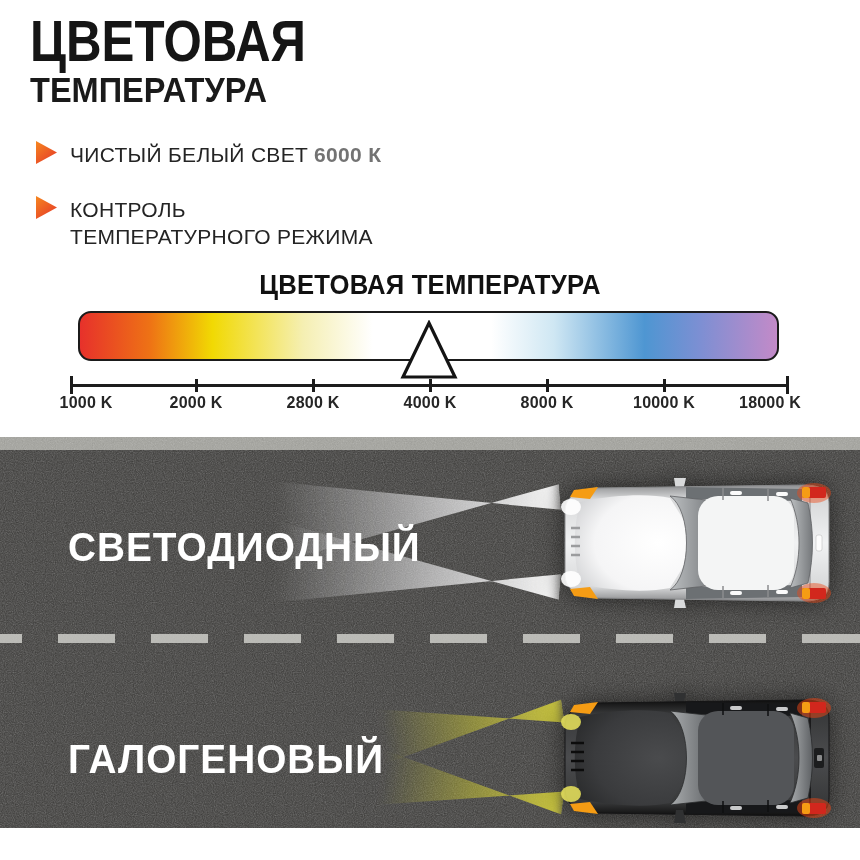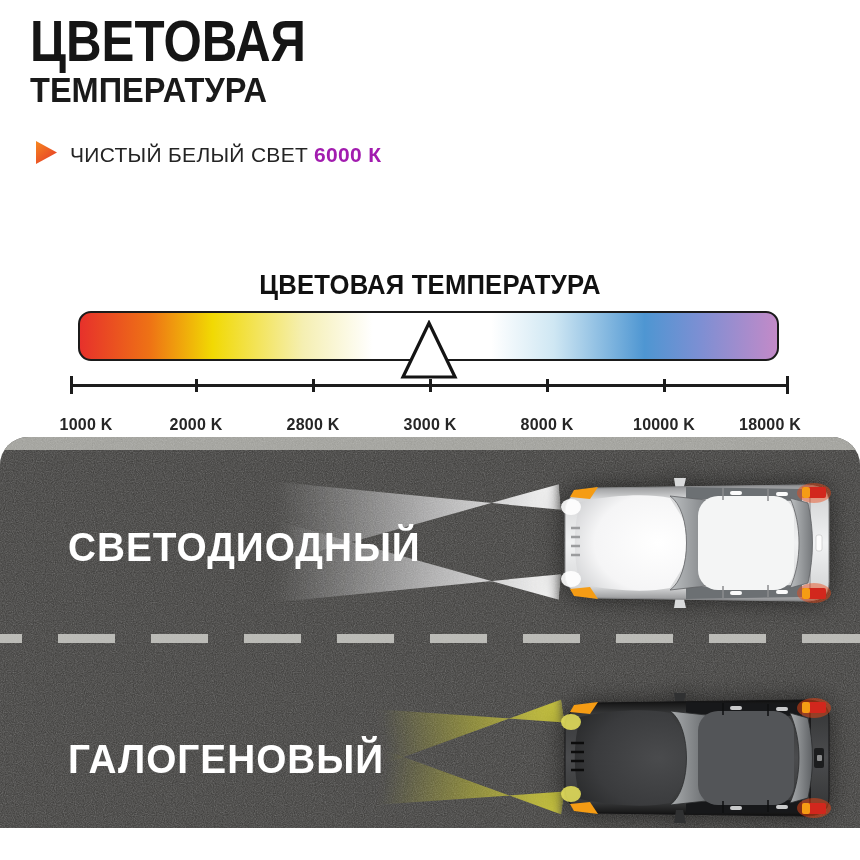--- a/index.html
+++ b/index.html
@@ -12,21 +12,21 @@
   .h2{position:absolute;left:30px;top:72px;font-size:35px;font-weight:700;line-height:1;
       transform:scaleX(.93);transform-origin:left top;color:#1a1a1a;white-space:nowrap;}
 
   .feature{position:absolute;left:36px;display:flex;gap:13px;align-items:flex-start;}
   .feature.f1{top:142px;}
   .feature.f2{top:197px;}
   .arrow-icon{flex:0 0 auto;width:21px;height:23px;margin-top:-1px;
       clip-path:polygon(0 0,100% 50%,0 100%);
       background:linear-gradient(140deg,var(--accent-orange,#f6871f),var(--accent-red,#e4342a));}
   .feature-text{font-size:21px;font-weight:500;letter-spacing:.3px;line-height:1.28;max-width:320px;color:#242424;}
-  .feature-value{font-weight:700;color:#a21caf;margin-left:6px;}
+  .feature-value{font-weight:700;color:#737373;margin-left:6px;}
 
   
   .scale-title{position:absolute;left:430px;top:270px;transform:translateX(-50%) scaleX(.95);
       font-size:27px;font-weight:700;color:#111;white-space:nowrap;letter-spacing:.2px;}
   .grad-bar{position:absolute;left:78px;top:311px;width:697px;height:46px;
       border:2.5px solid #1b1b1b;border-radius:13px;
       background:linear-gradient(to right,
         var(--grad-red,#e7312b) 0%,
         var(--grad-orange,#ee7215) 10%,
         var(--grad-yellow,#f1d903) 19%,
@@ -35,25 +35,25 @@
         var(--grad-white,#ffffff) 59%,
         var(--grad-paleblue,#cfe7f3) 68%,
         var(--grad-blue,#4e96d2) 81%,
         var(--grad-violet,#7d8fd3) 89%,
         var(--grad-purple,#c38ac8) 100%);}
   .marker{position:absolute;left:399px;top:320px;z-index:3;}
   .axis-line{position:absolute;left:72px;top:384px;width:716px;height:3px;background:#1c1c1c;}
   .tick{position:absolute;width:3px;background:#1c1c1c;}
   .tick.end{top:376px;height:18px;}
   .tick.mid{top:379px;height:13px;}
-  .tick-label{position:absolute;top:416px;transform:translateX(-50%);font-size:16px;font-weight:600;
+  .tick-label{position:absolute;top:394px;transform:translateX(-50%);font-size:16px;font-weight:600;
       color:#262626;white-space:nowrap;letter-spacing:.2px;}
 
   
-  .road{position:absolute;left:0;top:437px;width:860px;height:423px;background:var(--asphalt,#3b3a38);overflow:hidden;border-radius:28px;}
+  .road{position:absolute;left:0;top:437px;width:860px;height:423px;background:var(--asphalt,#3b3a38);overflow:hidden;}
   .curb{position:absolute;left:0;top:0;width:100%;height:13px;background:rgba(178,178,171,.88);}
   .noise{position:absolute;left:0;top:0;pointer-events:none;}
   .dash-line{position:absolute;left:0;top:197px;width:100%;height:9px;opacity:.85;
       background-image:repeating-linear-gradient(90deg,var(--lane-dash,#cdcdc8) 0 57px,transparent 57px 93px);
       background-position:-35px 0;}
 
   .beam{position:absolute;transform-origin:100% 50%;z-index:1;}
   .beam-led{width:315px;height:92px;filter:blur(6px);
       clip-path:polygon(100% 36%,100% 64%,0 0,0 100%);
       background:linear-gradient(to left,rgba(255,255,255,.95) 0%,rgba(250,250,252,.58) 40%,rgba(250,250,252,0) 90%);}
@@ -79,40 +79,44 @@
 
 <div class="canvas">
 
   <div class="h1">ЦВЕТОВАЯ</div>
   <div class="h2">ТЕМПЕРАТУРА</div>
 
   <div class="feature f1">
     <span class="arrow-icon"></span>
     <span class="feature-text"><span>ЧИСТЫЙ БЕЛЫЙ СВЕТ</span><span class="feature-value">6000 К</span></span>
   </div>
+  <div class="feature f2">
+    <span class="arrow-icon"></span>
+    <span class="feature-text">КОНТРОЛЬ ТЕМПЕРАТУРНОГО РЕЖИМА</span>
+  </div>
 
   <div class="scale-title">ЦВЕТОВАЯ ТЕМПЕРАТУРА</div>
   <div class="grad-bar"></div>
   <svg class="marker" width="60" height="60" viewBox="0 0 60 60">
     <polygon points="30,3 56,57 4,57" fill="#ffffff" stroke="#141414" stroke-width="3.2"></polygon>
   </svg>
 
   <div class="axis-line"></div>
   <div class="tick end" style="left:70px"></div>
   <div class="tick mid" style="left:195px"></div>
   <div class="tick mid" style="left:312px"></div>
   <div class="tick mid" style="left:429px"></div>
   <div class="tick mid" style="left:546px"></div>
   <div class="tick mid" style="left:663px"></div>
   <div class="tick end" style="left:786px"></div>
 
   <span class="tick-label" style="left:86px">1000 K</span>
   <span class="tick-label" style="left:196px">2000 K</span>
   <span class="tick-label" style="left:313px">2800 K</span>
-  <span class="tick-label" style="left:430px">3000 K</span>
+  <span class="tick-label" style="left:430px">4000 K</span>
   <span class="tick-label" style="left:547px">8000 K</span>
   <span class="tick-label" style="left:664px">10000 K</span>
   <span class="tick-label" style="left:770px">18000 K</span>
 
   <div class="road">
     <div class="curb"></div>
     <svg class="noise" width="860" height="423">
       <filter id="grain" x="0" y="0" width="100%" height="100%">
         <feTurbulence type="fractalNoise" baseFrequency="0.9" numOctaves="2" seed="7" stitchTiles="stitch"></feTurbulence>
         <feColorMatrix type="saturate" values="0"></feColorMatrix>

